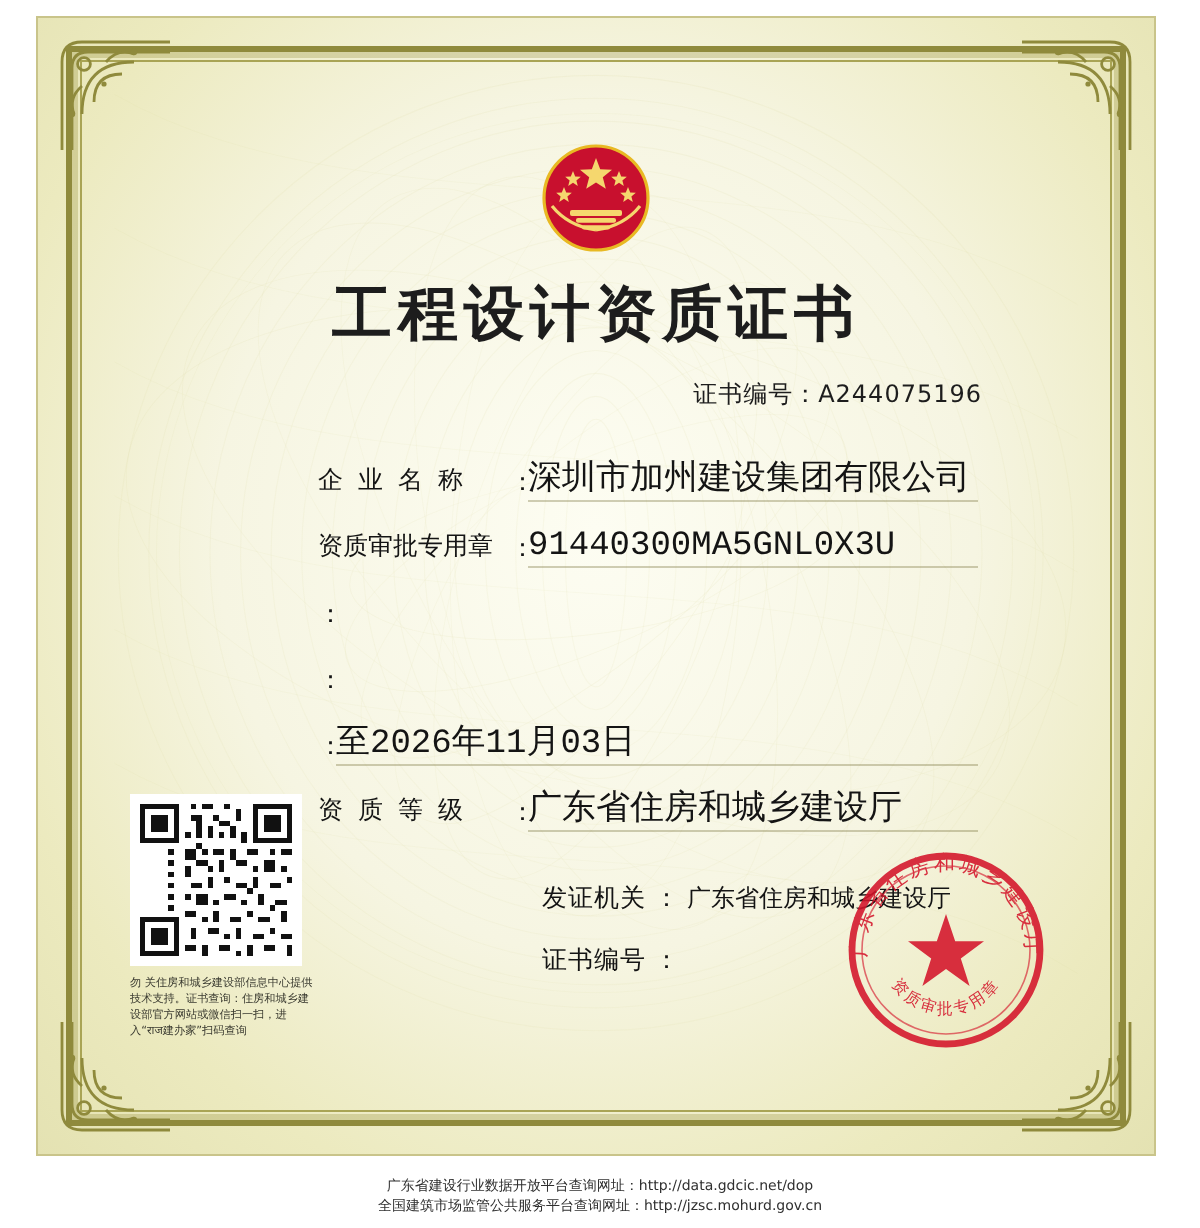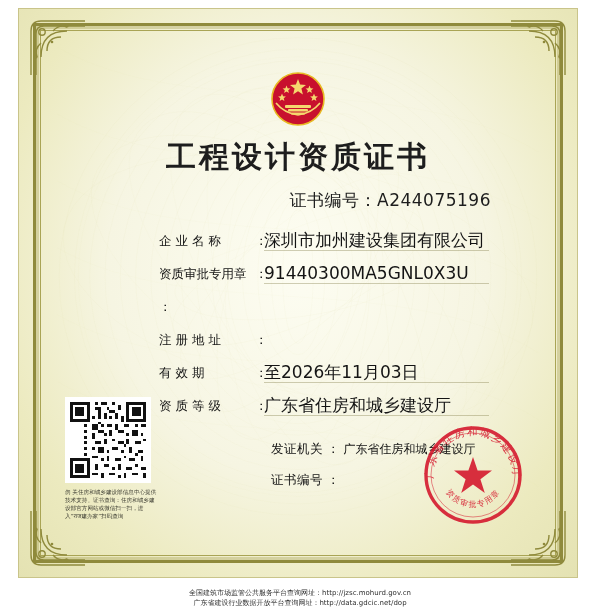--- a/index.html
+++ b/index.html
@@ -105,31 +105,32 @@
     font-size: 30px;
     font-weight: bold;
     letter-spacing: 3px;
     color: #1d1d1d;
   }
 
   .cert-no {
     position: absolute;
     right: 86px;
     top: 180px;
-    font-size: 17px;
+    font-size: 12px;
     color: #1d1d1d;
     letter-spacing: 0.5px;
   }
 
   
   .fields {
     position: absolute;
     left: 140px;
     top: 222px;
     width: 330px;
+    font-family: Liberation Mono, monospace;
   }
   .field-row {
     display: flex;
     align-items: flex-start;
     margin-bottom: 11px;
     min-height: 22px;
   }
   .field-label {
     width: 96px;
     flex: 0 0 96px;
@@ -404,26 +405,24 @@
         <div class="field-label">资质审批专用章</div>
         <div class="field-sep">：</div>
         <div class="field-value">91440300MA5GNL0X3U</div>
       </div>
 
       <div class="field-row underlined">
         <div class="field-sep">：</div>
       </div>
 
       <div class="field-row underlined">
-        <div class="field-label">注 册 地 址</div>
         <div class="field-sep">：</div>
       </div>
 
       <div class="field-row underlined">
-        <div class="field-label">有 效 期</div>
         <div class="field-sep">：</div>
         <div class="field-value">至2026年11月03日</div>
       </div>
 
       <div class="field-row underlined">
         <div class="field-label">资 质 等 级</div>
         <div class="field-sep">：</div>
         <div class="field-value">广东省住房和城乡建设厅</div>
       </div>
 
@@ -558,17 +557,17 @@
         <textPath href="#sealTopArc" startOffset="50%" text-anchor="middle">广东省住房和城乡建设厅</textPath>
       </text>
       <text font-size="8" fill="#d4142a" font-family="'DejaVu Sans', sans-serif" letter-spacing="1.2">
         <textPath href="#sealBottomArc" startOffset="50%" text-anchor="middle">资质审批专用章</textPath>
       </text>
     </svg>
 
   </div>
 
   <div class="footer">
+    <div>广东省建设行业数据开放平台查询网址：http://data.gdcic.net/dop</div>
     <div>全国建筑市场监管公共服务平台查询网址：http://jzsc.mohurd.gov.cn</div>
-    <div>广东省建设行业数据开放平台查询网址：http://data.gdcic.net/dop</div>
   </div>
 
 </div>
 
 </body></html>

